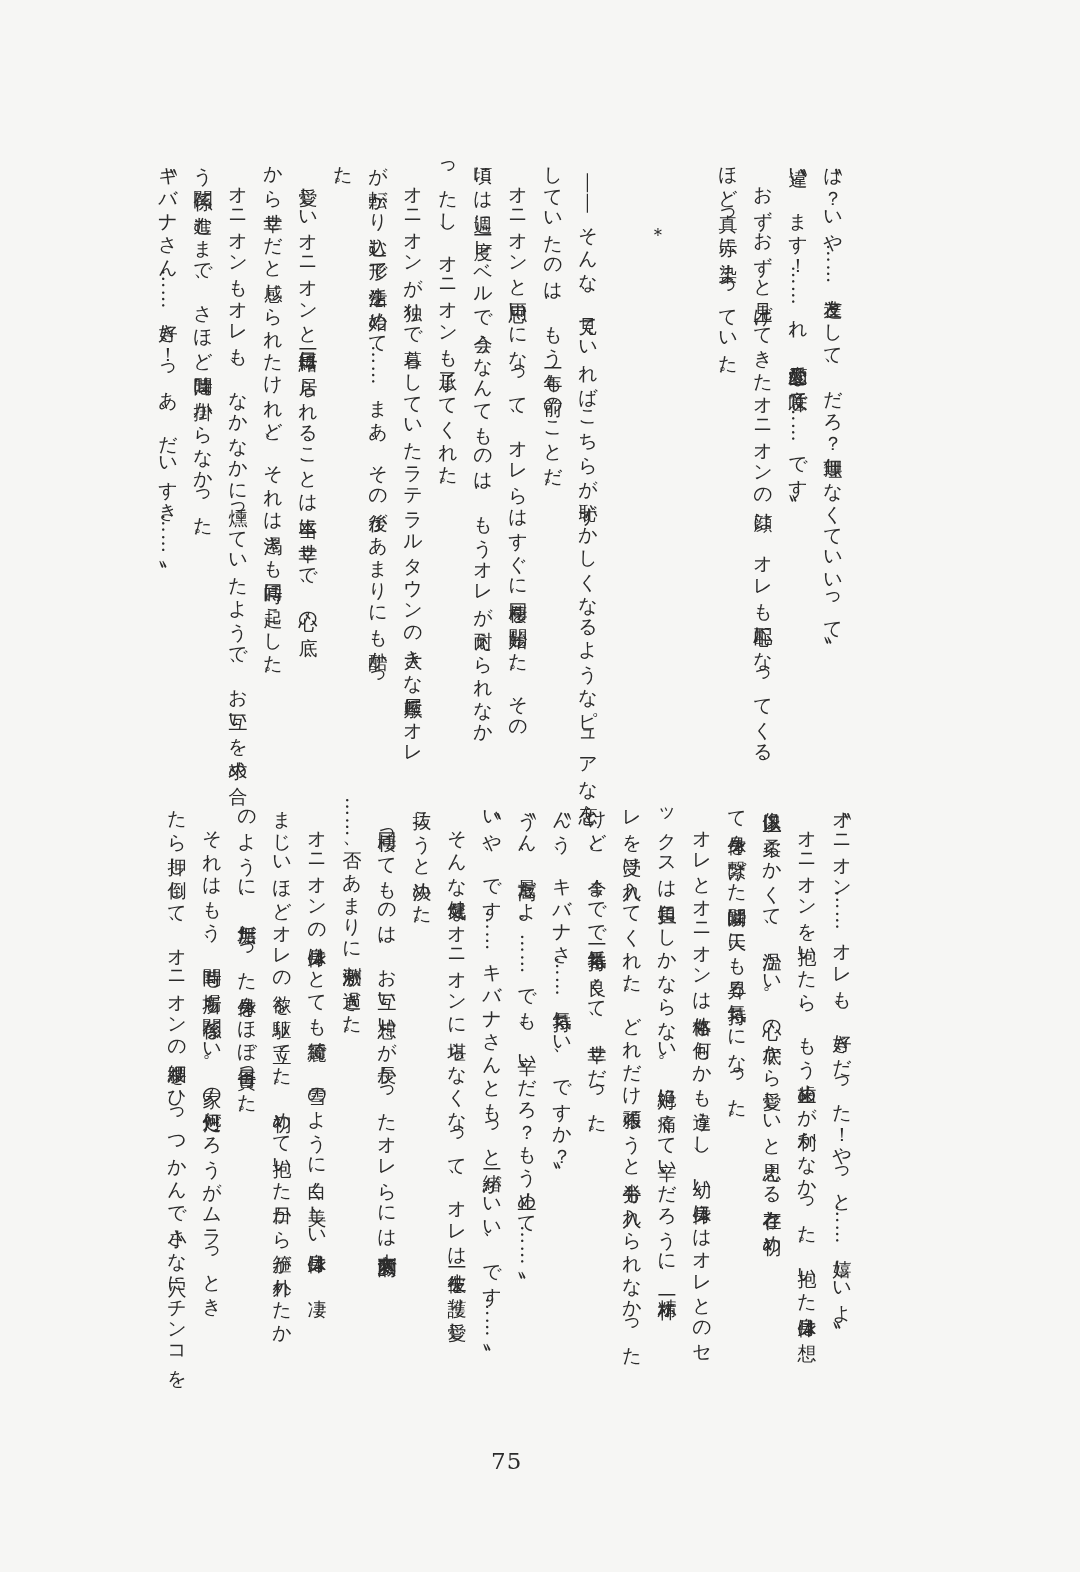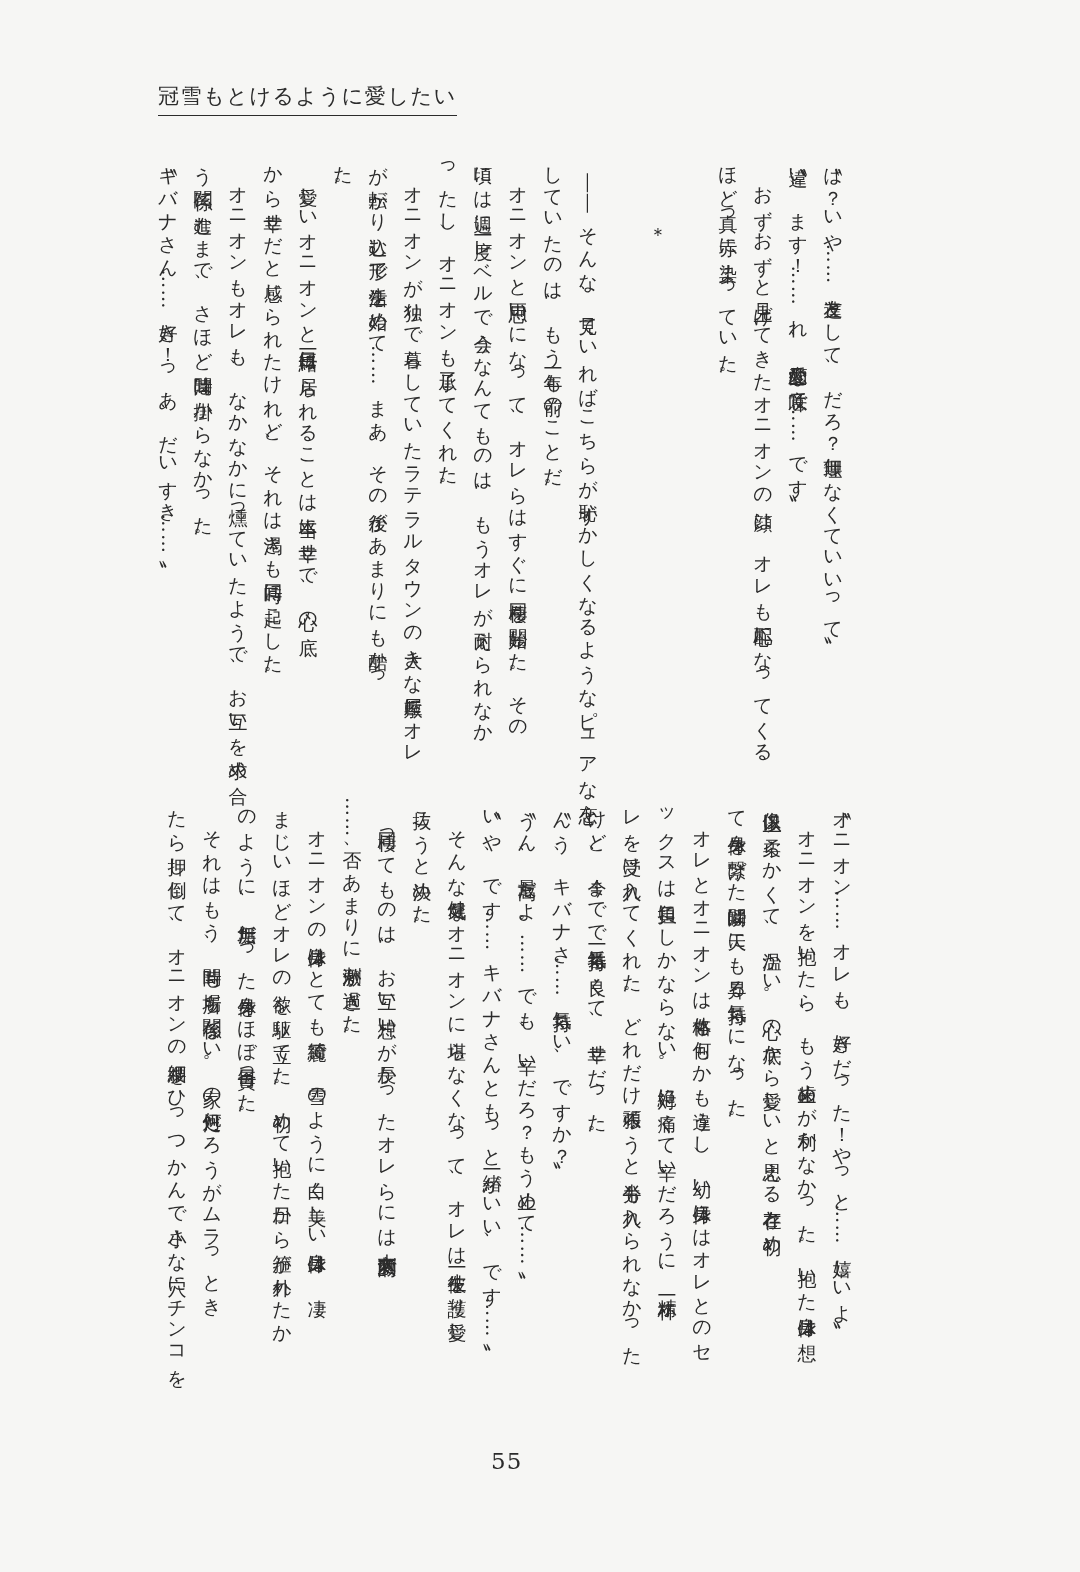--- a/index.html
+++ b/index.html
@@ -51,21 +51,20 @@
     left:491px;top:1448px;
     font-size:23px;
     letter-spacing:1px;
   }
 </style>
 </head>
 <body>
 
 <div class="page">
 
-  <div class="header-title">冠雪もとけるように愛したい</div>
 
   <div class="vblock top"><p class="vline">〝は？いや……友達として、だろ？無理しなくていいって〟</p><p class="vline">〝違い、ます！……れ、恋愛的な意味で……です〟</p><p class="vline">　おずおずと見上げてきたオニオンの顔は、オレも心配になってくる</p><p class="vline">ほど真っ赤に染まっていた。</p><p class="vline">　</p><p class="vline">　　　＊</p><p class="vline">　</p><p class="vline">　――そんな、見ていればこちらが恥ずかしくなるようなピュアな恋を</p><p class="vline">していたのは、もう一年も前のことだ。</p><p class="vline">　オニオンと両思いになって、オレらはすぐに同棲を開始した。その</p><p class="vline">頃には週に一度レベルで会うなんてものは、もうオレが耐えられなか</p><p class="vline">ったし、オニオンも了承してくれた。</p><p class="vline">　オニオンが独りで暮らしていたラテラルタウンの大きな屋敷にオレ</p><p class="vline">が転がり込む形で生活を始めて……まあ、その後があまりにも酷かっ</p><p class="vline">た。</p><p class="vline">　愛しいオニオンと毎日一緒に居られることは本当に幸せで、心の底</p><p class="vline">から幸せだと感じられたけれど、それは渇きも同時に起こした。</p><p class="vline">　オニオンもオレも、なかなかに燻っていたようで、お互いを求め合</p><p class="vline">う関係に進むまで、さほど時間は掛からなかった。</p><p class="vline">〝キバナさん……好き！っあ、だいすき……〟</p></div>
 
   <div class="vblock bottom"><p class="vline">〝オニオン……オレも、好きだった！やっと……嬉しいよ〟</p><p class="vline">　オニオンを抱いたら、もう歯止めが利かなかった。抱いた身体は想</p><p class="vline">像以上に柔らかくて、温かい。心の底から愛しいと思える存在と初め</p><p class="vline">て身体を繋げた瞬間は天にも昇る気持ちになった。</p><p class="vline">　オレとオニオンは体格も何もかも違うし、幼い身体にはオレとのセ</p><p class="vline">ックスは負担にしかならない。絶対に痛くて辛いだろうに、精一杯オ</p><p class="vline">レを受け入れてくれた。どれだけ頑張ろうと半分も入れられなかった</p><p class="vline">けど、今までで一番気持ち良くて、幸せだった。</p><p class="vline">〝んう、キバナさ……気持ちい、ですか？〟</p><p class="vline">〝うん、最高だよ。……でも、辛いだろ？もう止めて……〟</p><p class="vline">〝いや、です……キバナさんともっと一緒がいい、です……〟</p><p class="vline">　そんな健気なオニオンに堪らなくなって、オレは一生彼を護り愛し</p><p class="vline">抜こうと決めた。</p><p class="vline">　同棲ってものは、お互い片想いが長かったオレらには大変刺激的で</p><p class="vline">……否、あまりに刺激が過ぎた。</p><p class="vline">　オニオンの身体はとても綺麗で、雪のように白く美しい身体は、凄</p><p class="vline">まじいほどオレの欲を駆り立てた。初めて抱いた日から箍が外れたか</p><p class="vline">のように、無垢だった身体をほぼ毎日貪った。</p><p class="vline">　それはもう、時間も場所も関係ない。家の何処だろうがムラっとき</p><p class="vline">たら押し倒して、オニオンの細腰をひっつかんで小さな穴にチンコを</p></div>
 
-  <div class="page-number">55</div>
+  <div class="page-number">75</div>
 
 </div>
 
 </body></html>

